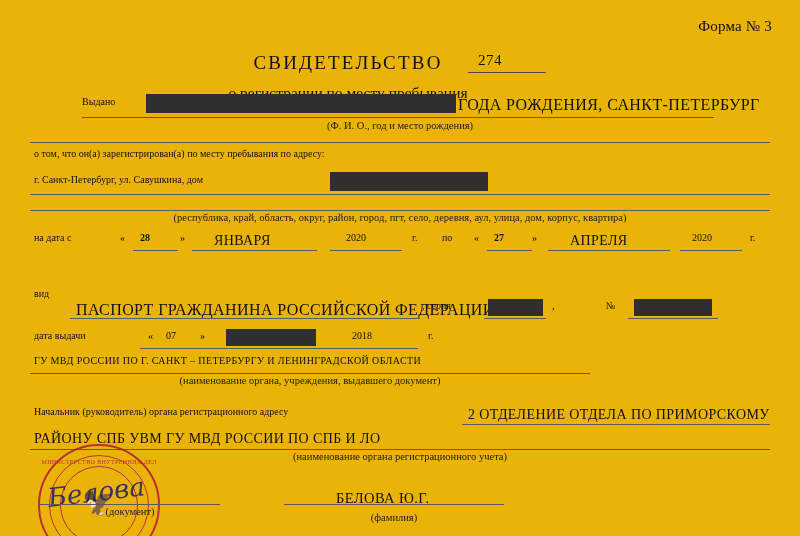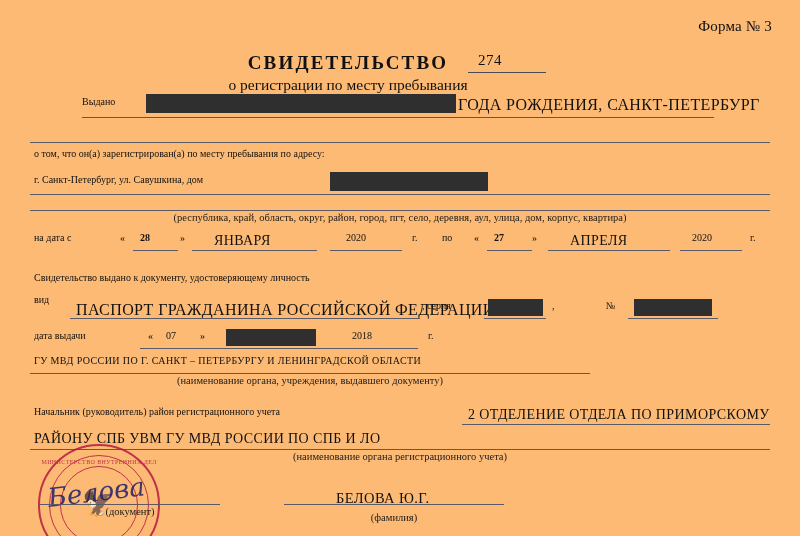--- a/index.html
+++ b/index.html
@@ -13,21 +13,21 @@
     font-family: "Liberation Serif", serif;
     color: #111111;
     overflow: hidden;
     position: relative;
   }
   .page {
     position: absolute;
     left: 0; top: 0;
     width: 800px;
     height: 536px;
-    background: #fdba74;
+    background: #eab308;
   }
   .form-no {
     position: absolute;
     right: 28px;
     top: 18px;
     font-size: 15px;
     letter-spacing: .2px;
   }
   .title {
     position: absolute;
@@ -35,21 +35,20 @@
     top: 52px;
     text-align: center;
     font-size: 19px;
     letter-spacing: 2.2px;
     font-weight: 400;
   }
   .title-inner {
     display: inline-block;
     position: relative;
     left: -52px;
-    font-weight: bold;
   }
   .doc-number {
     position: absolute;
     left: 478px;
     top: 52px;
     font-size: 15px;
     letter-spacing: .5px;
   }
   .doc-number-line {
     position: absolute;
@@ -62,20 +61,21 @@
     position: absolute;
     left: 0; right: 0;
     top: 76px;
     text-align: center;
     font-size: 15.5px;
   }
   .subtitle-inner {
     display: inline-block;
     position: relative;
     left: -52px;
+    margin-top: 8px;
   }
 
   .ln {
     position: absolute;
     border-bottom: 1px solid #5a5a66;
     height: 0;
   }
   .txt {
     position: absolute;
     font-size: 10px;
@@ -168,20 +168,21 @@
   <div class="doc-number-line"></div>
 
   <div class="subtitle">
     <span class="subtitle-inner">о регистрации по месту пребывания</span>
   </div>
 
   <div class="txt" style="left:82px; top:96px;">Выдано</div>
   <div class="redact" style="left:146px; top:94px; width:310px; height:19px;"></div>
   <div class="txt caps" style="left:458px; top:96px; font-size:16px;">ГОДА РОЖДЕНИЯ, САНКТ-ПЕТЕРБУРГ</div>
   <div class="ln" style="left:82px; top:117px; width:632px;"></div>
+  <div class="caption" style="left:300px; top:120px; width:200px;">(Ф. И. О., год и место рождения)</div>
 
   <div class="ln" style="left:30px; top:142px; width:740px;"></div>
 
   <div class="txt" style="left:34px; top:148px;">о том, что он(а) зарегистрирован(а) по месту пребывания по адресу:</div>
 
   <div class="txt" style="left:34px; top:174px;">г. Санкт-Петербург, ул. Савушкина, дом</div>
   <div class="redact" style="left:330px; top:172px; width:158px; height:19px;"></div>
   <div class="ln" style="left:30px; top:194px; width:740px;"></div>
 
   <div class="ln" style="left:30px; top:210px; width:740px;"></div>
@@ -201,23 +202,22 @@
   <div class="txt" style="left:474px; top:232px;">«</div>
   <div class="txt" style="left:494px; top:232px; font-weight:bold;">27</div>
   <div class="txt" style="left:532px; top:232px;">»</div>
   <div class="ln" style="left:487px; top:250px; width:45px;"></div>
   <div class="txt caps" style="left:570px; top:233px; font-size:14px;">АПРЕЛЯ</div>
   <div class="ln" style="left:548px; top:250px; width:122px;"></div>
   <div class="txt" style="left:692px; top:232px;">2020</div>
   <div class="ln" style="left:680px; top:250px; width:62px;"></div>
   <div class="txt" style="left:750px; top:232px;">г.</div>
 
-  <div class="txt" style="left:34px; top:272px;">Свидетельство выдано к документу, удостоверяющему личность</div>
-
-  <div class="txt" style="left:34px; top:294px;text-align:center;">вид</div>
+
+  <div class="txt" style="left:34px; top:288px;text-align:center;">вид</div>
   <div class="txt caps" style="left:76px; top:301px; font-size:16px;">ПАСПОРТ ГРАЖДАНИНА РОССИЙСКОЙ ФЕДЕРАЦИИ</div>
   <div class="ln" style="left:70px; top:318px; width:350px;"></div>
   <div class="txt" style="left:422px; top:300px;">, серия</div>
   <div class="redact" style="left:488px; top:299px; width:55px; height:17px;"></div>
   <div class="ln" style="left:484px; top:318px; width:62px;"></div>
   <div class="txt" style="left:552px; top:300px;">,</div>
   <div class="txt" style="left:606px; top:300px;">№</div>
   <div class="redact" style="left:634px; top:299px; width:78px; height:17px;"></div>
   <div class="ln" style="left:628px; top:318px; width:90px;"></div>
 
@@ -225,23 +225,23 @@
   <div class="txt" style="left:148px; top:330px;">«</div>
   <div class="txt" style="left:166px; top:330px;">07</div>
   <div class="txt" style="left:200px; top:330px;">»</div>
   <div class="redact" style="left:226px; top:329px; width:90px; height:17px;"></div>
   <div class="txt" style="left:352px; top:330px;">2018</div>
   <div class="ln" style="left:140px; top:348px; width:278px;"></div>
   <div class="txt" style="left:428px; top:330px;">г.</div>
 
   <div class="txt caps" style="left:34px; top:355px; font-size:10px;">ГУ  МВД  РОССИИ  ПО  Г. САНКТ – ПЕТЕРБУРГУ  И  ЛЕНИНГРАДСКОЙ ОБЛАСТИ</div>
   <div class="ln" style="left:30px; top:373px; width:560px;"></div>
-  <div class="caption" style="left:160px; top:375px; width:300px;">(наименование органа, учреждения, выдавшего документу)</div>
-
-  <div class="txt" style="left:34px; top:406px;">Начальник (руководитель) район регистрационного учета</div>
+  <div class="caption" style="left:160px; top:375px; width:300px;">(наименование органа, учреждения, выдавшего документ)</div>
+
+  <div class="txt" style="left:34px; top:406px;">Начальник (руководитель) органа регистрационного адресу</div>
   <div class="txt caps" style="left:468px; top:407px; font-size:14px;">2 ОТДЕЛЕНИЕ ОТДЕЛА  ПО ПРИМОРСКОМУ</div>
   <div class="ln" style="left:462px; top:424px; width:308px;"></div>
 
   <div class="txt caps" style="left:34px; top:431px; font-size:14px;">РАЙОНУ СПБ УВМ  ГУ  МВД  РОССИИ  ПО СПБ  И  ЛО</div>
   <div class="ln" style="left:30px; top:449px; width:740px;"></div>
   <div class="caption" style="left:200px; top:451px; width:400px;">(наименование органа регистрационного учета)</div>
 
   <div class="stamp">
     <div class="stamp-txt-top">МИНИСТЕРСТВО ВНУТРЕННИХ ДЕЛ</div>
     <div class="stamp-eagle">🦅</div>

